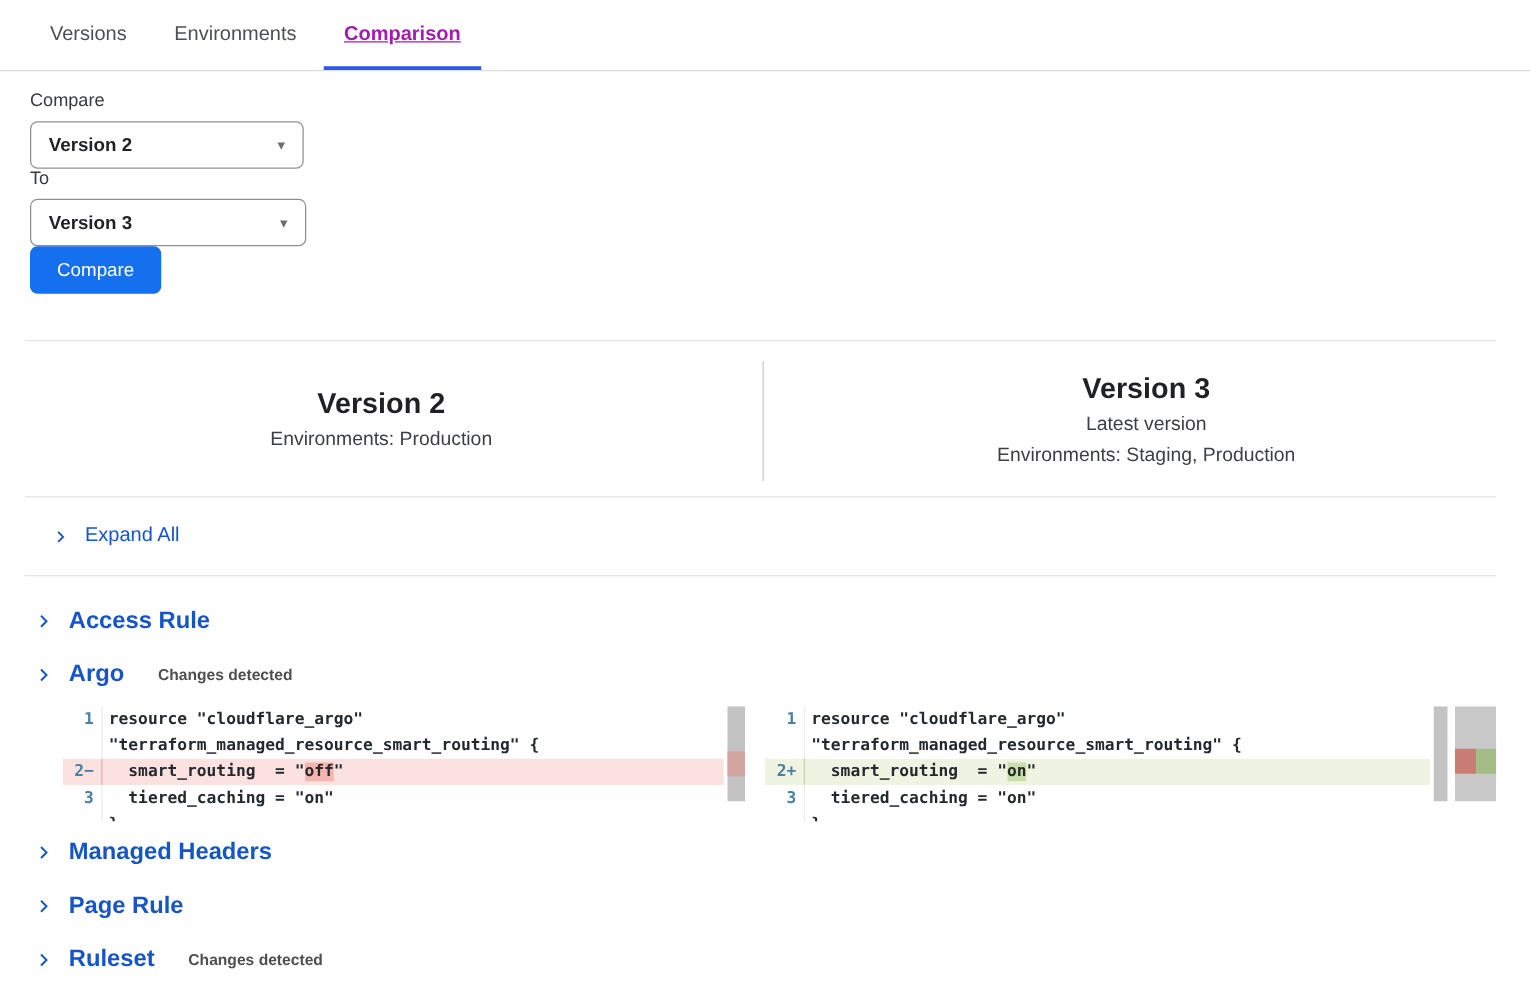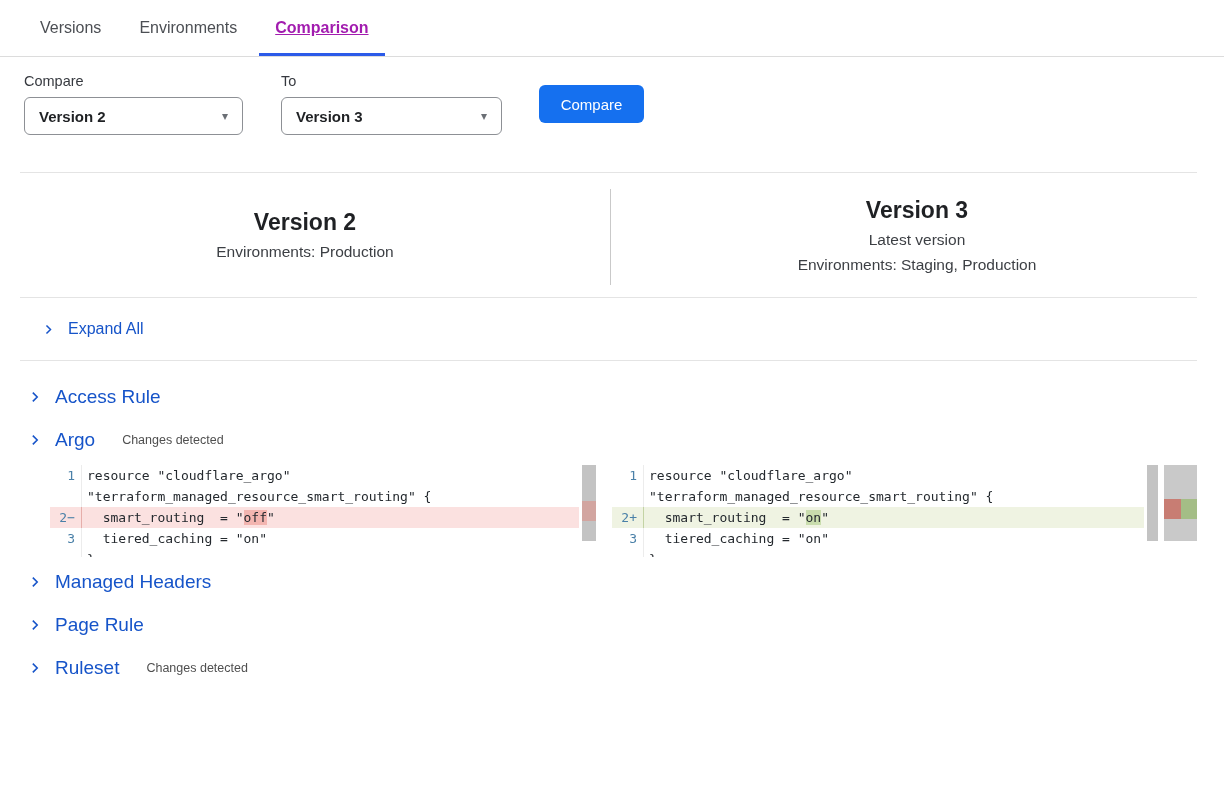--- a/index.html
+++ b/index.html
@@ -27,21 +27,21 @@
   .tab{
     position:relative;height:100%;display:flex;align-items:center;
     font-size:16px;color:#4c4f54;cursor:pointer;
   }
   .tab.active{color:#a21caf;font-weight:600;text-decoration:underline;}
   .tab.active::after{
     content:"";position:absolute;left:-16px;right:-16px;bottom:0;height:3px;
     background:var(--tab_underline);
   }
   
-  .form{display:flex;align-items:center;padding:16px 0 0 24px;}
+  .form{display:flex;align-items:flex-start;padding:16px 0 0 24px;flex-direction:column;}
   .field{display:flex;flex-direction:column;}
   .field-label{font-size:14.5px;color:#36393f;margin-bottom:8px;}
   .select{
     height:38px;border:1px solid #8d9095;border-radius:6px;background:#fff;
     display:flex;align-items:center;justify-content:space-between;
     padding:0 14px;cursor:pointer;
   }
   .select-1{width:219px;margin-right:38px;}
   .select-2{width:221px;margin-right:37px;}
   .select-value{font-size:15px;font-weight:700;color:#1f2124;}
@@ -160,21 +160,21 @@
 
 <div class="expand-row">
   <svg class="chev" width="13" height="13" viewBox="0 0 16 16">
       <path d="M5.5 3l5 5-5 5" fill="none" stroke="currentColor" stroke-width="1.8"></path>
     </svg>
   <span>Expand All</span>
 </div>
 
 <hr class="divider">
 
-<div style="padding-top:4px;">
+<div style="padding-top:4px;font-weight:bold;">
 
   <div class="section-row">
     <svg class="chev" width="14" height="14" viewBox="0 0 16 16">
         <path d="M5.5 3l5 5-5 5" fill="none" stroke="currentColor" stroke-width="1.8"></path>
       </svg>
     <span class="section-label">Access Rule</span>
 
   </div>
 
   <div class="section-row" style="margin-bottom:14px;">

